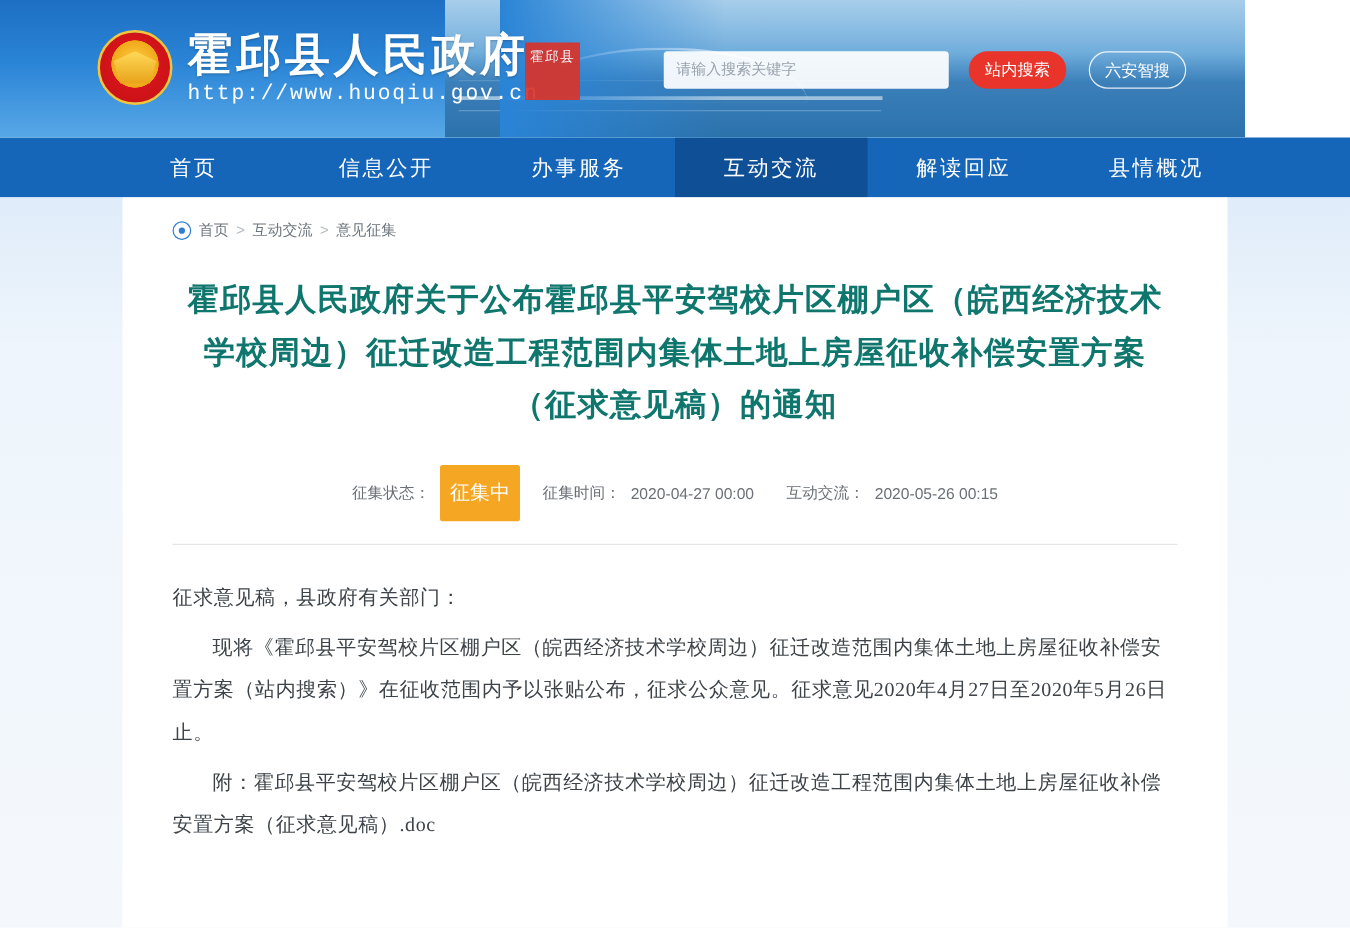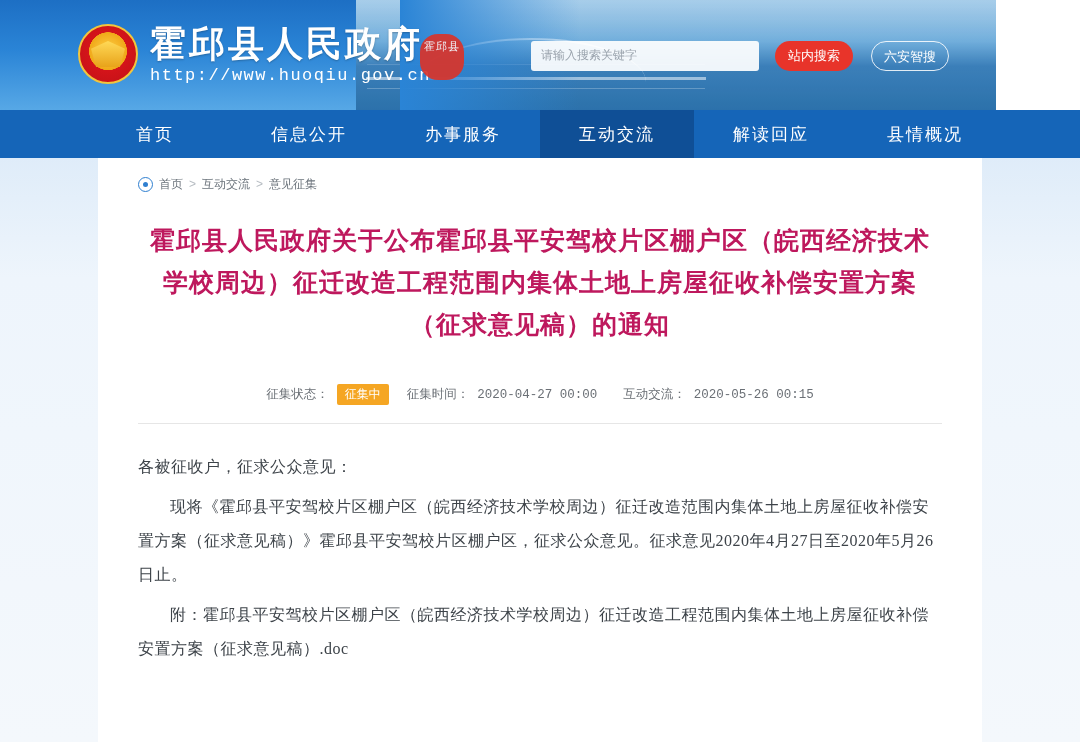--- a/index.html
+++ b/index.html
@@ -90,21 +90,20 @@
     width: 44px; height: 46px;
     background: #d9342b;
     color: #fff;
     font-size: 11px;
     line-height: 13px;
     text-align: center;
     padding-top: 6px;
     letter-spacing: 1px;
     font-family: "Liberation Serif", serif;
     opacity: .92;
-    border-radius: 18px;
   }
 
   .search-box {
     position: absolute;
     right: 237px; top: 41px;
     width: 228px; height: 30px;
     background: rgba(255,255,255,.92);
     border-radius: 3px;
   }
   .search-box input {
@@ -199,41 +198,40 @@
   }
   .crumb { color: #6d757d; }
   .crumb-sep { margin: 0 6px; color: #b6bcc2; }
 
   .doc-title {
     margin: 18px 0 0;
     text-align: center;
     font-size: 25px;
     line-height: 42px;
     font-weight: bold;
-    color: #be185d;
+    color: #0f766e;
     font-family: "Liberation Serif", serif;
     letter-spacing: 1px;
   }
 
   .meta-row {
-    margin-top: 38px;
+    margin-top: 26px;
     display: flex;
     align-items: center;
     justify-content: center;
     font-size: 12.5px;
     color: #6b7076;
     gap: 8px;
-    font-family: Liberation Mono, monospace;
   }
   .meta-label { color: #6b7076; }
   .status-badge {
     background: #f5a623;
     color: #fff;
-    font-size: 12px;
-    padding: 2px 8px;
+    font-size: 16px;
+    padding: 12px 8px;
     border-radius: 2px;
     margin-right: 10px;
   }
   .meta-sep { display: inline-block; width: 10px; }
 
   .divider {
     margin: 18px 0 0;
     height: 1px;
     background: #e6e6e6;
   }
@@ -301,19 +299,19 @@
       <span class="meta-label">征集时间：</span>
       <span class="meta-label">2020-04-27 00:00</span>
       <span class="meta-sep"></span>
       <span class="meta-label">互动交流：</span>
       <span class="meta-label">2020-05-26 00:15</span>
     </div>
 
     <div class="divider"></div>
 
     <div class="article">
-      <p>各被征收户，征求公众意见：</p>
-      <p class="indent">现将《霍邱县平安驾校片区棚户区（皖西经济技术学校周边）征迁改造范围内集体土地上房屋征收补偿安置方案（征求意见稿）》霍邱县平安驾校片区棚户区，征求公众意见。征求意见2020年4月27日至2020年5月26日止。</p>
+      <p>征求意见稿，县政府有关部门：</p>
+      <p class="indent">现将《霍邱县平安驾校片区棚户区（皖西经济技术学校周边）征迁改造范围内集体土地上房屋征收补偿安置方案（站内搜索）》在征收范围内予以张贴公布，征求公众意见。征求意见2020年4月27日至2020年5月26日止。</p>
       <p class="indent">附：霍邱县平安驾校片区棚户区（皖西经济技术学校周边）征迁改造工程范围内集体土地上房屋征收补偿安置方案（征求意见稿）.doc</p>
     </div>
 
   </div>
 </div>
 
 </body></html>

